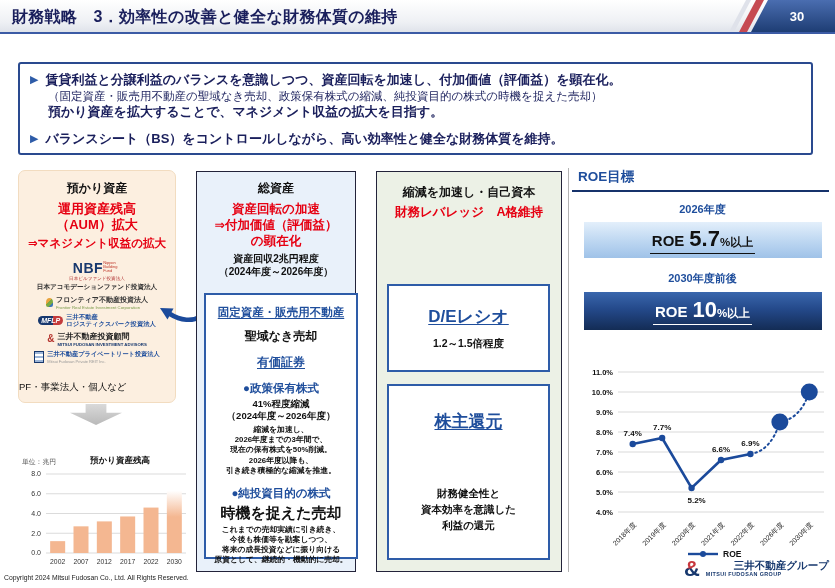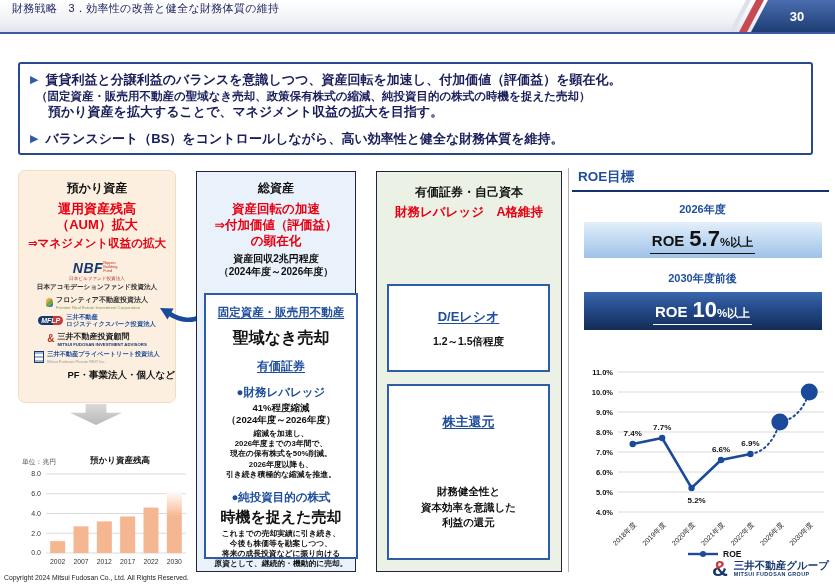--- a/index.html
+++ b/index.html
@@ -3,111 +3,111 @@
 <meta charset="utf-8">
 <style>
   html,body{margin:0;padding:0;background:#9aa0a8;}
   #slide{position:relative;width:835px;height:588px;background:#ffffff;overflow:hidden;
          font-family:"Liberation Sans","DejaVu Sans",sans-serif;color:#111;}
   .abs{position:absolute;}
   .prewrap{white-space:pre-line;}
   
   #header{left:0;top:0;width:835px;height:32px;background:linear-gradient(180deg,#ffffff 0%,#eef0f4 70%,#dfe3ea 100%);
           border-bottom:2px solid #3c5ba5;}
-  #header-title{left:12px;top:1px;font-size:11px;font-weight:normal;color:#1a1f5c;letter-spacing:.3px;}
+  #header-title{left:12px;top:7px;font-size:16px;font-weight:bold;color:#1a1f5c;letter-spacing:.3px;}
   #corner{right:0;top:0;}
   
   #summary-box{left:18px;top:62px;width:795px;height:93px;background:#fff;border:2px solid #2a4a8f;border-radius:3px;
                padding:7px 10px;box-sizing:border-box;}
   .bullet-row{display:flex;gap:7px;line-height:1.35;}
   .bullet-marker{color:#2e5ca8;font-size:11px;padding-top:1px;}
   .bullet-main{font-size:13px;font-weight:bold;color:#1a1f5c;}
-  .bullet-note{font-size:11.5px;font-weight:bold;color:#1a1f5c;margin-left:6px;line-height:1.3;}
+  .bullet-note{font-size:11.5px;font-weight:normal;color:#1a1f5c;margin-left:18px;line-height:1.3;}
   .bullet-sub{font-size:13px;font-weight:bold;color:#1a1f5c;margin-left:18px;line-height:1.35;}
   .bullet-gap{height:9px;}
   
   #entrusted-box{left:18px;top:170px;width:158px;height:233px;background:#fcefe0;border:1px solid #f2dcc0;
                  border-radius:7px;text-align:center;box-sizing:border-box;padding-top:9px;}
   .eb-title{font-size:12px;font-weight:bold;color:#111;}
   .eb-hl{font-size:13px;font-weight:bold;color:#e60012;line-height:1.25;margin-top:4px;}
   .eb-hl2{font-size:11.5px;font-weight:bold;color:#e60012;margin-top:2px;}
   .logos{margin-top:8px;text-align:center;}
-  .nbf{font-size:14px;font-weight:bold;font-style:italic;color:#17386e;letter-spacing:.5px;}
+  .nbf{font-size:14px;font-weight:bold;color:#17386e;letter-spacing:.5px;}
   .nbf-tag{font-size:4px;color:#c0392b;line-height:1;display:inline-block;text-align:left;vertical-align:top;margin-top:2px;white-space:pre-line;width:18px;}
   .nbf-sub{font-size:4.6px;color:#b03030;margin-top:-1px;}
   .logo-line1{font-size:6.6px;font-weight:bold;color:#333;margin-top:2px;}
   .logo-row{display:flex;align-items:center;justify-content:center;gap:3px;margin-top:3px;text-align:left;}
   .frontier-icon{width:7px;height:9px;background:linear-gradient(135deg,#e8a33d 0 40%,#7aa843 40% 70%,#3e78b5 70% 100%);
                  border-radius:50% 50% 2px 2px;display:inline-block;}
   .frontier-name{font-size:7px;font-weight:bold;color:#333;}
   .frontier-sub{font-size:4.3px;color:#7a9a4a;}
   .mflp-icon{font-size:7px;font-weight:bold;font-style:italic;color:#fff;background:linear-gradient(90deg,#17386e 60%,#c43b3b 60%);
              border-radius:6px;padding:1px 3px;display:inline-block;}
   .mflp-name{font-size:6.3px;font-weight:bold;color:#1f4e9c;line-height:1.2;white-space:pre-line;}
   .amp-small{font-size:10px;font-weight:bold;color:#b5342e;}
   .mfia-name{font-size:8px;font-weight:bold;color:#222;}
   .mfia-sub{font-size:4.3px;font-weight:bold;color:#17386e;}
   .bldg-icon{width:8px;height:10px;display:inline-block;border:1px solid #17386e;
              background:repeating-linear-gradient(180deg,#9db6d8 0 2px,#ffffff 2px 4px);}
   .priv-name{font-size:6.2px;font-weight:bold;color:#1f4e9c;}
   .priv-sub{font-size:4px;color:#999;}
-  .pf-label{font-size:9.5px;font-weight:bold;color:#111;margin-top:5px;text-align:right;}
+  .pf-label{font-size:9.5px;font-weight:normal;color:#111;margin-top:17px;text-align:left;}
   
   #gray-arrow{left:70px;top:404px;width:52px;height:21px;background:linear-gradient(180deg,#d9d9d9,#b9b9b9);
               clip-path:polygon(30% 0,70% 0,70% 42%,100% 42%,50% 100%,0 42%,30% 42%);}
   #curve-arrow{left:156px;top:272px;}
   
   #aum-banner{left:16px;top:427px;width:166px;height:22px;background:#fff;border:1.5px solid #e6965f;
               font-size:11px;font-weight:bold;color:#111;display:flex;align-items:center;justify-content:center;box-sizing:border-box;}
   #aum-chart{left:14px;top:450px;width:178px;height:128px;}
   
   #total-box{left:196px;top:171px;width:160px;height:401px;background:#e9f1fa;border:1.6px solid #23233a;
              box-sizing:border-box;text-align:center;padding-top:8px;}
   .tb-title{font-size:12px;font-weight:bold;color:#111;}
   .tb-hl{font-size:12.5px;font-weight:bold;color:#e60012;line-height:1.28;margin-top:4px;}
   .tb-sub{font-size:10px;font-weight:bold;color:#111;line-height:1.3;margin-top:3px;}
   #total-inner{position:absolute;left:7px;top:121px;width:154px;height:266px;background:#fff;border:2px solid #2e5ca8;
                box-sizing:border-box;text-align:center;padding-top:10px;}
   .blue-ul{color:#1f4e9c;font-weight:bold;text-decoration:underline;text-underline-offset:2px;}
   .ti-item1{font-size:11.5px;}
-  .ti-sub1{font-size:16px;font-weight:bold;color:#111;margin-top:8px;}
+  .ti-sub1{font-size:12px;font-weight:bold;color:#111;margin-top:8px;}
   .ti-item2{font-size:12px;margin-top:9px;display:inline-block;}
   .ti-bullet{font-size:11.5px;font-weight:bold;color:#1f4e9c;margin-top:10px;}
   .ti-bsub{font-size:9.5px;font-weight:bold;color:#111;line-height:1.3;margin-top:2px;}
   .ti-note{font-size:7.8px;font-weight:bold;color:#111;line-height:1.32;margin-top:2px;}
   
   #debt-box{left:376px;top:171px;width:186px;height:401px;background:#ecf1e6;border:1.6px solid #23233a;
             box-sizing:border-box;text-align:center;padding-top:12px;}
   .db-title{font-size:12px;font-weight:bold;color:#111;}
   .db-hl{font-size:12.5px;font-weight:bold;color:#e60012;margin-top:3px;}
   .db-inner{position:absolute;left:10px;width:163px;background:#fff;border:2px solid #2e5ca8;box-sizing:border-box;
             display:flex;flex-direction:column;align-items:center;justify-content:center;}
   #de-box{top:112px;height:88px;}
   #sr-box{top:212px;height:176px;gap:44px;}
-  .di-title{font-size:13px;}
+  .di-title{font-size:17px;}
   .di-value{font-size:10.5px;font-weight:bold;color:#111;margin-top:9px;}
   .di-desc{font-size:10.5px;font-weight:bold;color:#111;margin-top:9px;line-height:1.5;}
   #divider{left:568px;top:168px;width:1px;height:404px;background:#b3b3b3;}
   
   #roe-col{left:572px;top:168px;width:261px;}
   #roe-title{font-size:13.5px;font-weight:bold;color:#1f4e9c;padding-left:6px;}
   #roe-rule{height:0;border-bottom:2px solid #16326b;margin-top:4px;width:257px;}
   .roe-period{font-size:11px;font-weight:bold;color:#1f4e9c;text-align:center;margin-top:10px;}
   .roe-banner{width:238px;margin:5px auto 0;display:flex;align-items:center;justify-content:center;}
   .roe-banner.light{height:36px;background:linear-gradient(180deg,#e3effb 0%,#bcd6f1 55%,#9fc2e8 100%);color:#111;}
   .roe-banner.dark{height:38px;background:linear-gradient(180deg,#3a67ad 0%,#24498a 45%,#132c55 100%);color:#fff;margin-top:6px;}
   .roe-underline{border-bottom:1.5px solid currentColor;padding:0 2px 1px;display:inline-flex;align-items:baseline;}
   .roe-prefix{font-size:15px;font-weight:bold;margin-right:5px;}
   .roe-value{font-size:22px;font-weight:bold;}
   .roe-suffix{font-size:11.5px;font-weight:bold;}
   #roe-chart{left:572px;top:356px;width:261px;height:214px;}
   
   #copyright{left:4px;top:574px;font-size:6.8px;color:#222;}
   #brand{right:6px;top:557px;display:flex;align-items:center;gap:4px;}
-  .brand-jp{font-size:10.5px;font-weight:bold;color:#17386e;line-height:1.1;}
+  .brand-jp{font-size:10.5px;font-weight:bold;color:#17386e;line-height:1.1;margin-left:28px;}
   .brand-en{font-size:5.4px;font-weight:bold;color:#17386e;letter-spacing:.4px;}
 </style>
 </head>
 <body>
 
 <div id="slide">
 
   <div class="abs" id="header">
     <div class="abs" id="header-title">財務戦略　3．効率性の改善と健全な財務体質の維持</div>
     <svg class="abs" id="corner" width="120" height="32" viewBox="0 0 120 32">
@@ -224,39 +224,39 @@
     <div class="tb-title">総資産</div>
     <div class="tb-hl prewrap">資産回転の加速
 ⇒付加価値（評価益）
 の顕在化</div>
     <div class="tb-sub prewrap">資産回収2兆円程度
 （2024年度～2026年度）</div>
     <div id="total-inner">
       <div class="blue-ul ti-item1">固定資産・販売用不動産</div>
       <div class="ti-sub1">聖域なき売却</div>
       <div><span class="blue-ul ti-item2">有価証券</span></div>
-      <div class="ti-bullet">●財務レバレッジ</div>
+      <div class="ti-bullet">●政策保有株式</div>
       <div class="ti-bsub prewrap">41%程度縮減
 （2024年度～2026年度）</div>
       <div class="ti-note prewrap">縮減を加速し、
 2026年度までの3年間で、
 現在の保有株式を50%削減。
 2026年度以降も、
 引き続き積極的な縮減を推進。</div>
       <div class="ti-bullet">●純投資目的の株式</div>
       <div class="ti-bsub prewrap" style="font-size:15px">時機を捉えた売却</div>
       <div class="ti-note prewrap">これまでの売却実績に引き続き、
 今後も株価等を勘案しつつ、
 将来の成長投資などに振り向ける
 原資として、継続的・機動的に売却。</div>
     </div>
   </div>
 
   <div class="abs" id="debt-box">
-    <div class="db-title">有価証券・自己資本</div>
+    <div class="db-title">縮減を加速し・自己資本</div>
     <div class="db-hl">財務レバレッジ　A格維持</div>
     <div class="db-inner" id="de-box">
       <div class="blue-ul di-title">D/Eレシオ</div>
       <div class="di-value">1.2～1.5倍程度</div>
     </div>
     <div class="db-inner" id="sr-box">
       <div class="blue-ul di-title">株主還元</div>
       <div class="di-desc prewrap">財務健全性と
 資本効率を意識した
 利益の還元</div>

